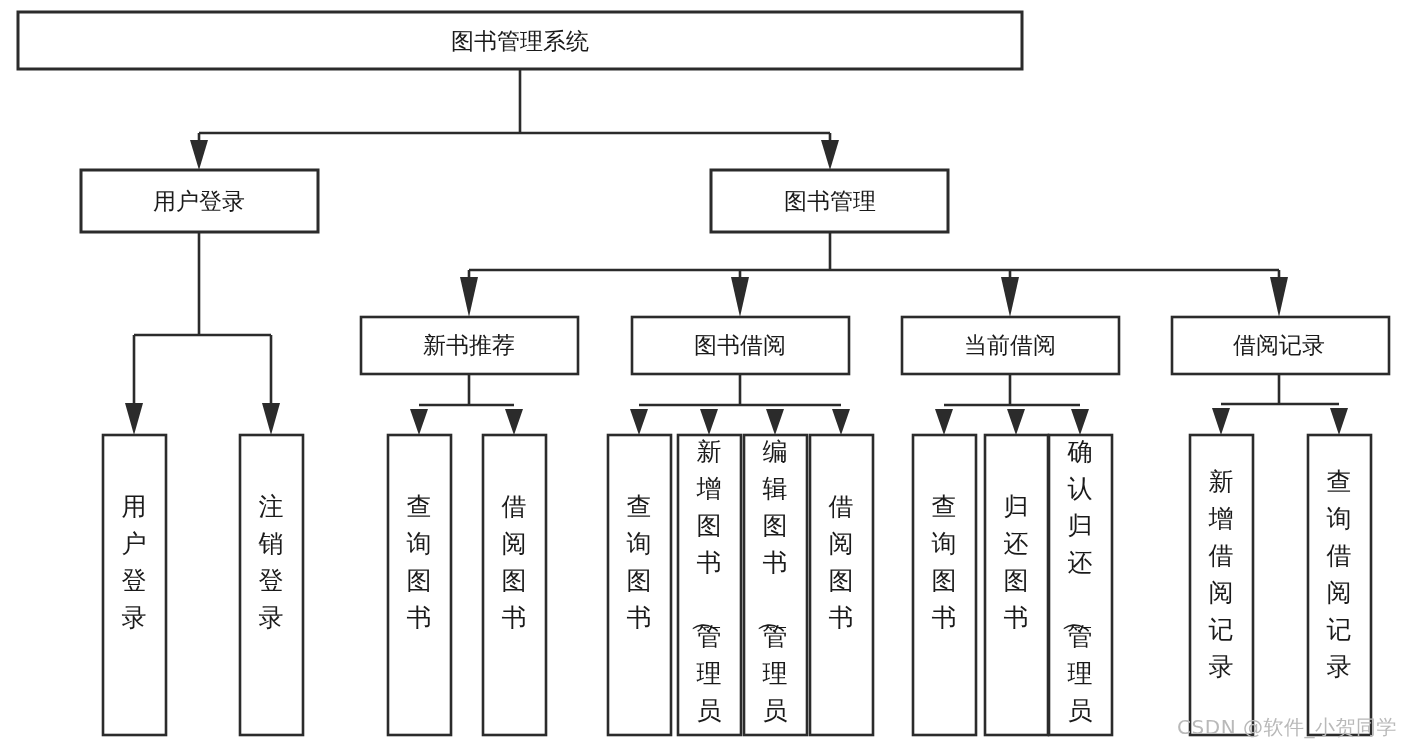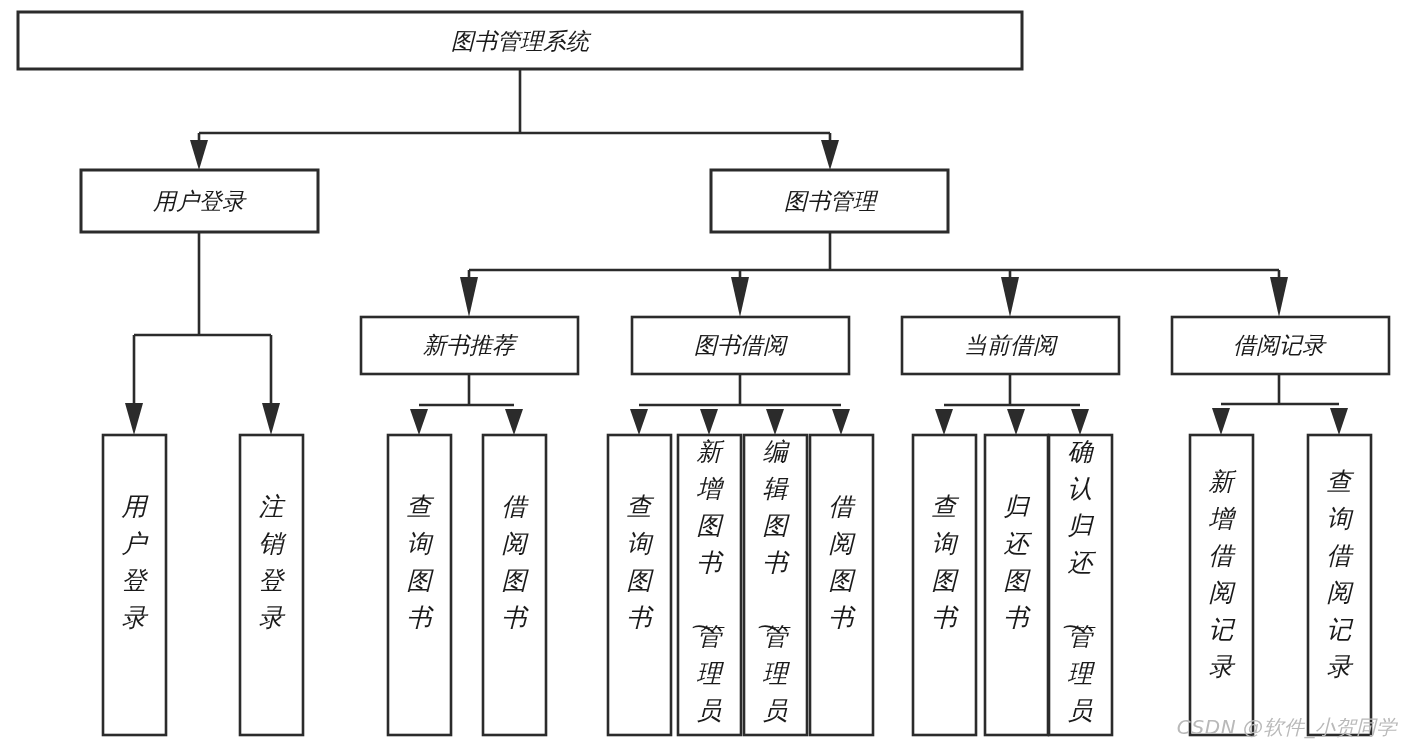--- a/index.html
+++ b/index.html
@@ -12,21 +12,20 @@
     height: 747px;
     font-family: "DejaVu Sans", "Liberation Sans", sans-serif;
     overflow: hidden;
     position: relative;
   }
   #diagram-root {
     position: absolute;
     left: 0; top: 0;
     width: 1405px;
     height: 747px;
-    font-style: italic;
   }
   svg.flow {
     display: block;
     width: 1405px;
     height: 747px;
   }
   .node-box {
     fill: #ffffff;
     stroke: #2b2b2b;
     stroke-width: 3;

